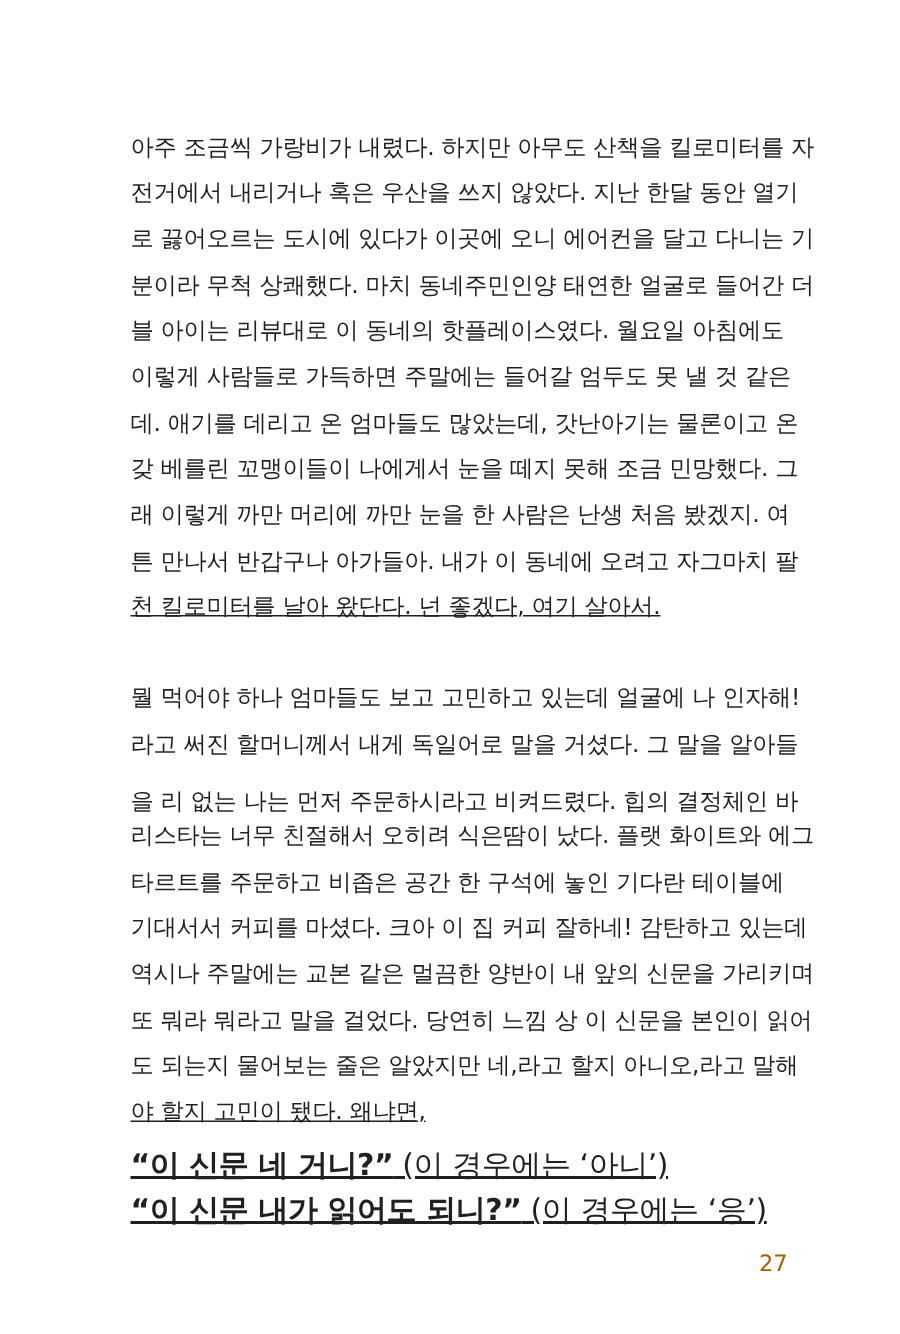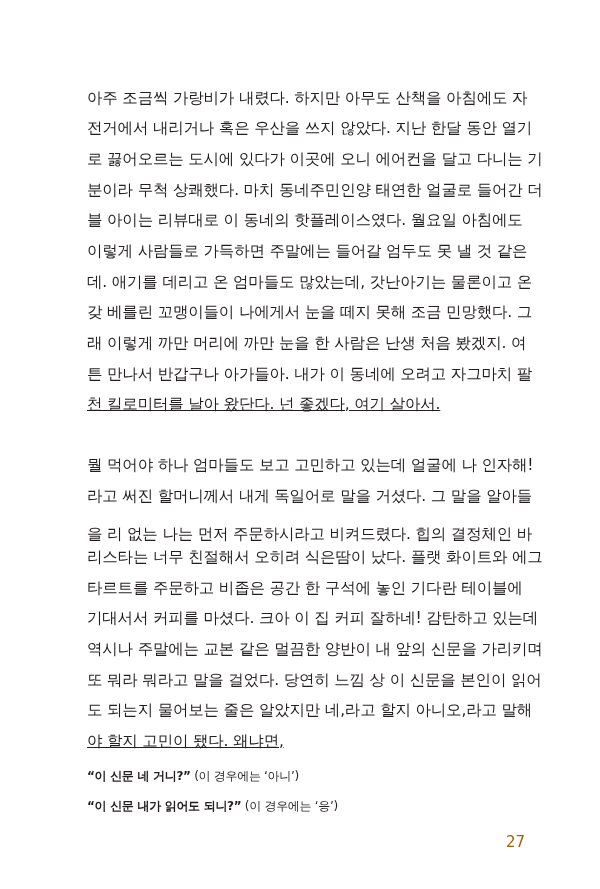--- a/index.html
+++ b/index.html
@@ -33,45 +33,46 @@
       text-align-last: justify;
     }
     .line.last {
       text-align-last: left;
       text-decoration: underline;
     }
     .quote {
       position: absolute;
       left: 87px;
       white-space: nowrap;
-      font-size: 12px;
+      font-size: 20px;
       line-height: 20px;
       letter-spacing: -0.3px;
       font-weight: bold;
       color: #231f20;
+      text-decoration: underline;
     }
     .quote .note {
       font-weight: normal;
     }
     .page-number {
       position: absolute;
       left: 506px;
       top: 833px;
       font-size: 15px;
       line-height: 18px;
       color: #a16207;
     }
   </style>
 </head>
 <body>
 
 <div class="page">
 
   <div>
-    <div class="line" style="top:88px">아주 조금씩 가랑비가 내렸다. 하지만 아무도 산책을 아침에도 자</div>
+    <div class="line" style="top:88px">아주 조금씩 가랑비가 내렸다. 하지만 아무도 산책을 킬로미터를 자</div>
     <div class="line" style="top:118px">전거에서 내리거나 혹은 우산을 쓰지 않았다. 지난 한달 동안 열기</div>
     <div class="line" style="top:149px">로 끓어오르는 도시에 있다가 이곳에 오니 에어컨을 달고 다니는 기</div>
     <div class="line" style="top:180px">분이라 무척 상쾌했다. 마치 동네주민인양 태연한 얼굴로 들어간 더</div>
     <div class="line" style="top:210px">블 아이는 리뷰대로 이 동네의 핫플레이스였다. 월요일 아침에도</div>
     <div class="line" style="top:241px">이렇게 사람들로 가득하면 주말에는 들어갈 엄두도 못 낼 것 같은</div>
     <div class="line" style="top:272px">데. 애기를 데리고 온 엄마들도 많았는데, 갓난아기는 물론이고 온</div>
     <div class="line" style="top:302px">갖 베를린 꼬맹이들이 나에게서 눈을 떼지 못해 조금 민망했다. 그</div>
     <div class="line" style="top:333px">래 이렇게 까만 머리에 까만 눈을 한 사람은 난생 처음 봤겠지. 여</div>
     <div class="line" style="top:364px">튼 만나서 반갑구나 아가들아. 내가 이 동네에 오려고 자그마치 팔</div>
     <div class="line last" style="top:394px">천 킬로미터를 날아 왔단다. 넌 좋겠다, 여기 살아서.</div>

